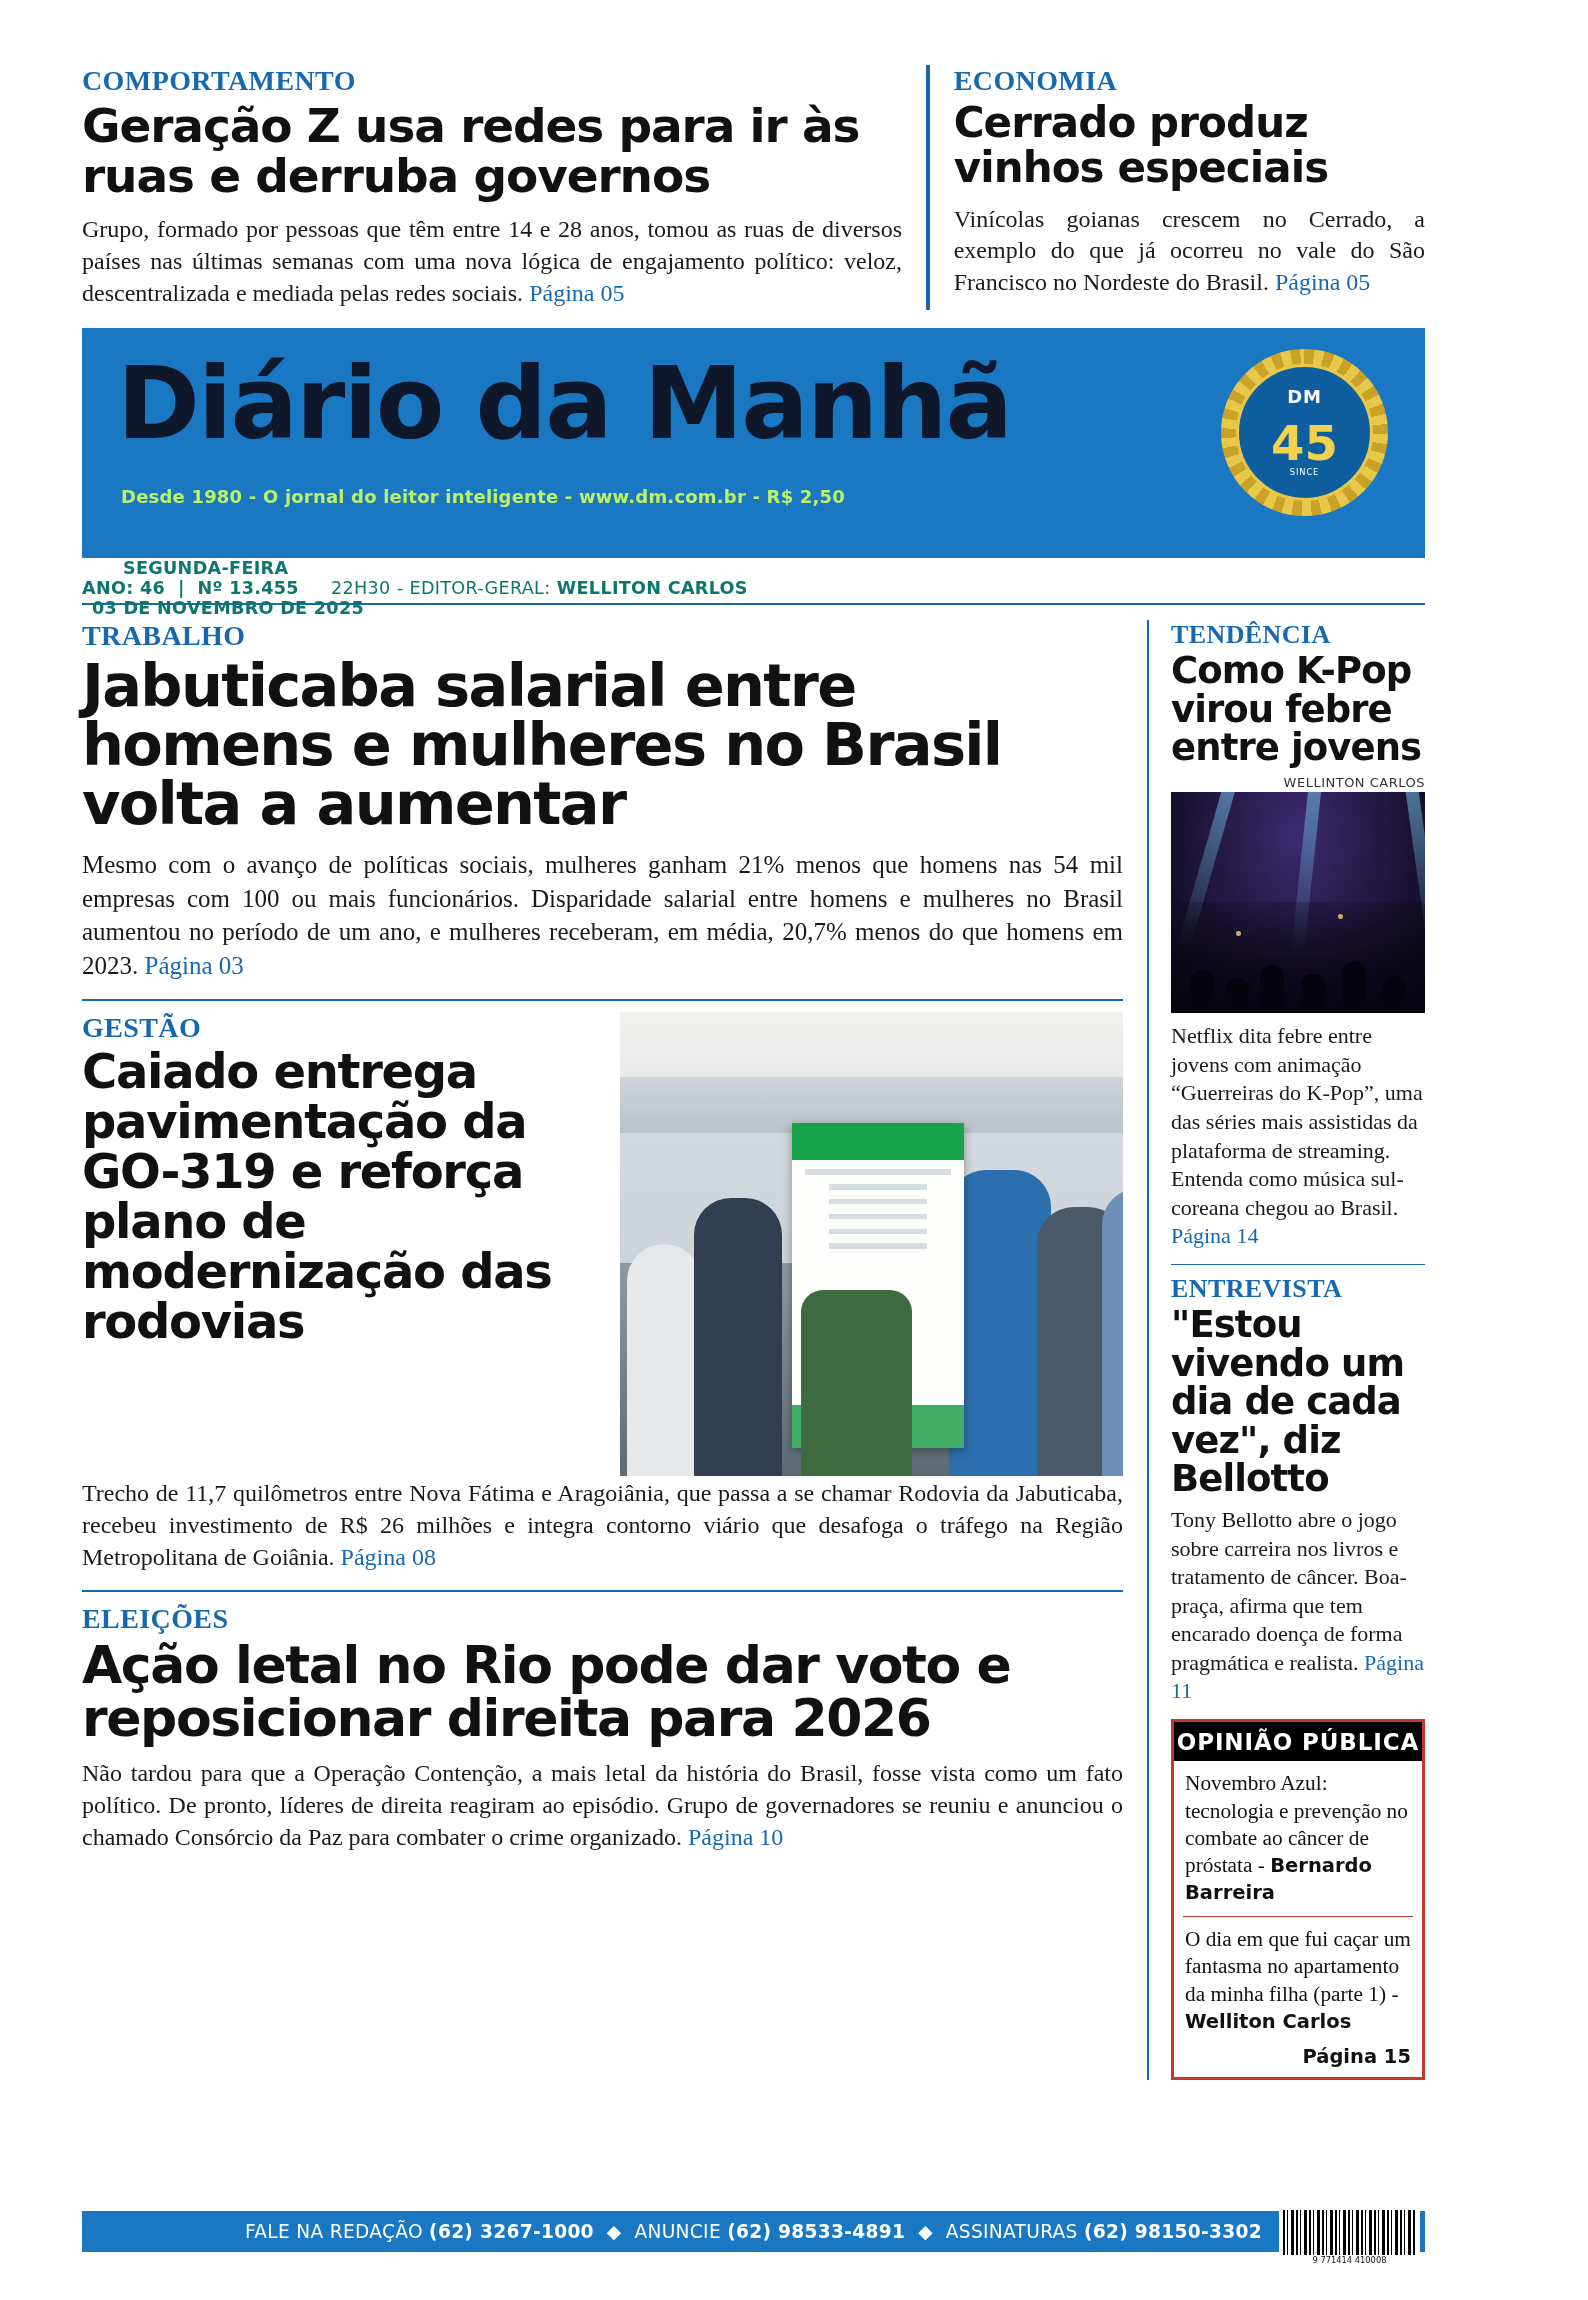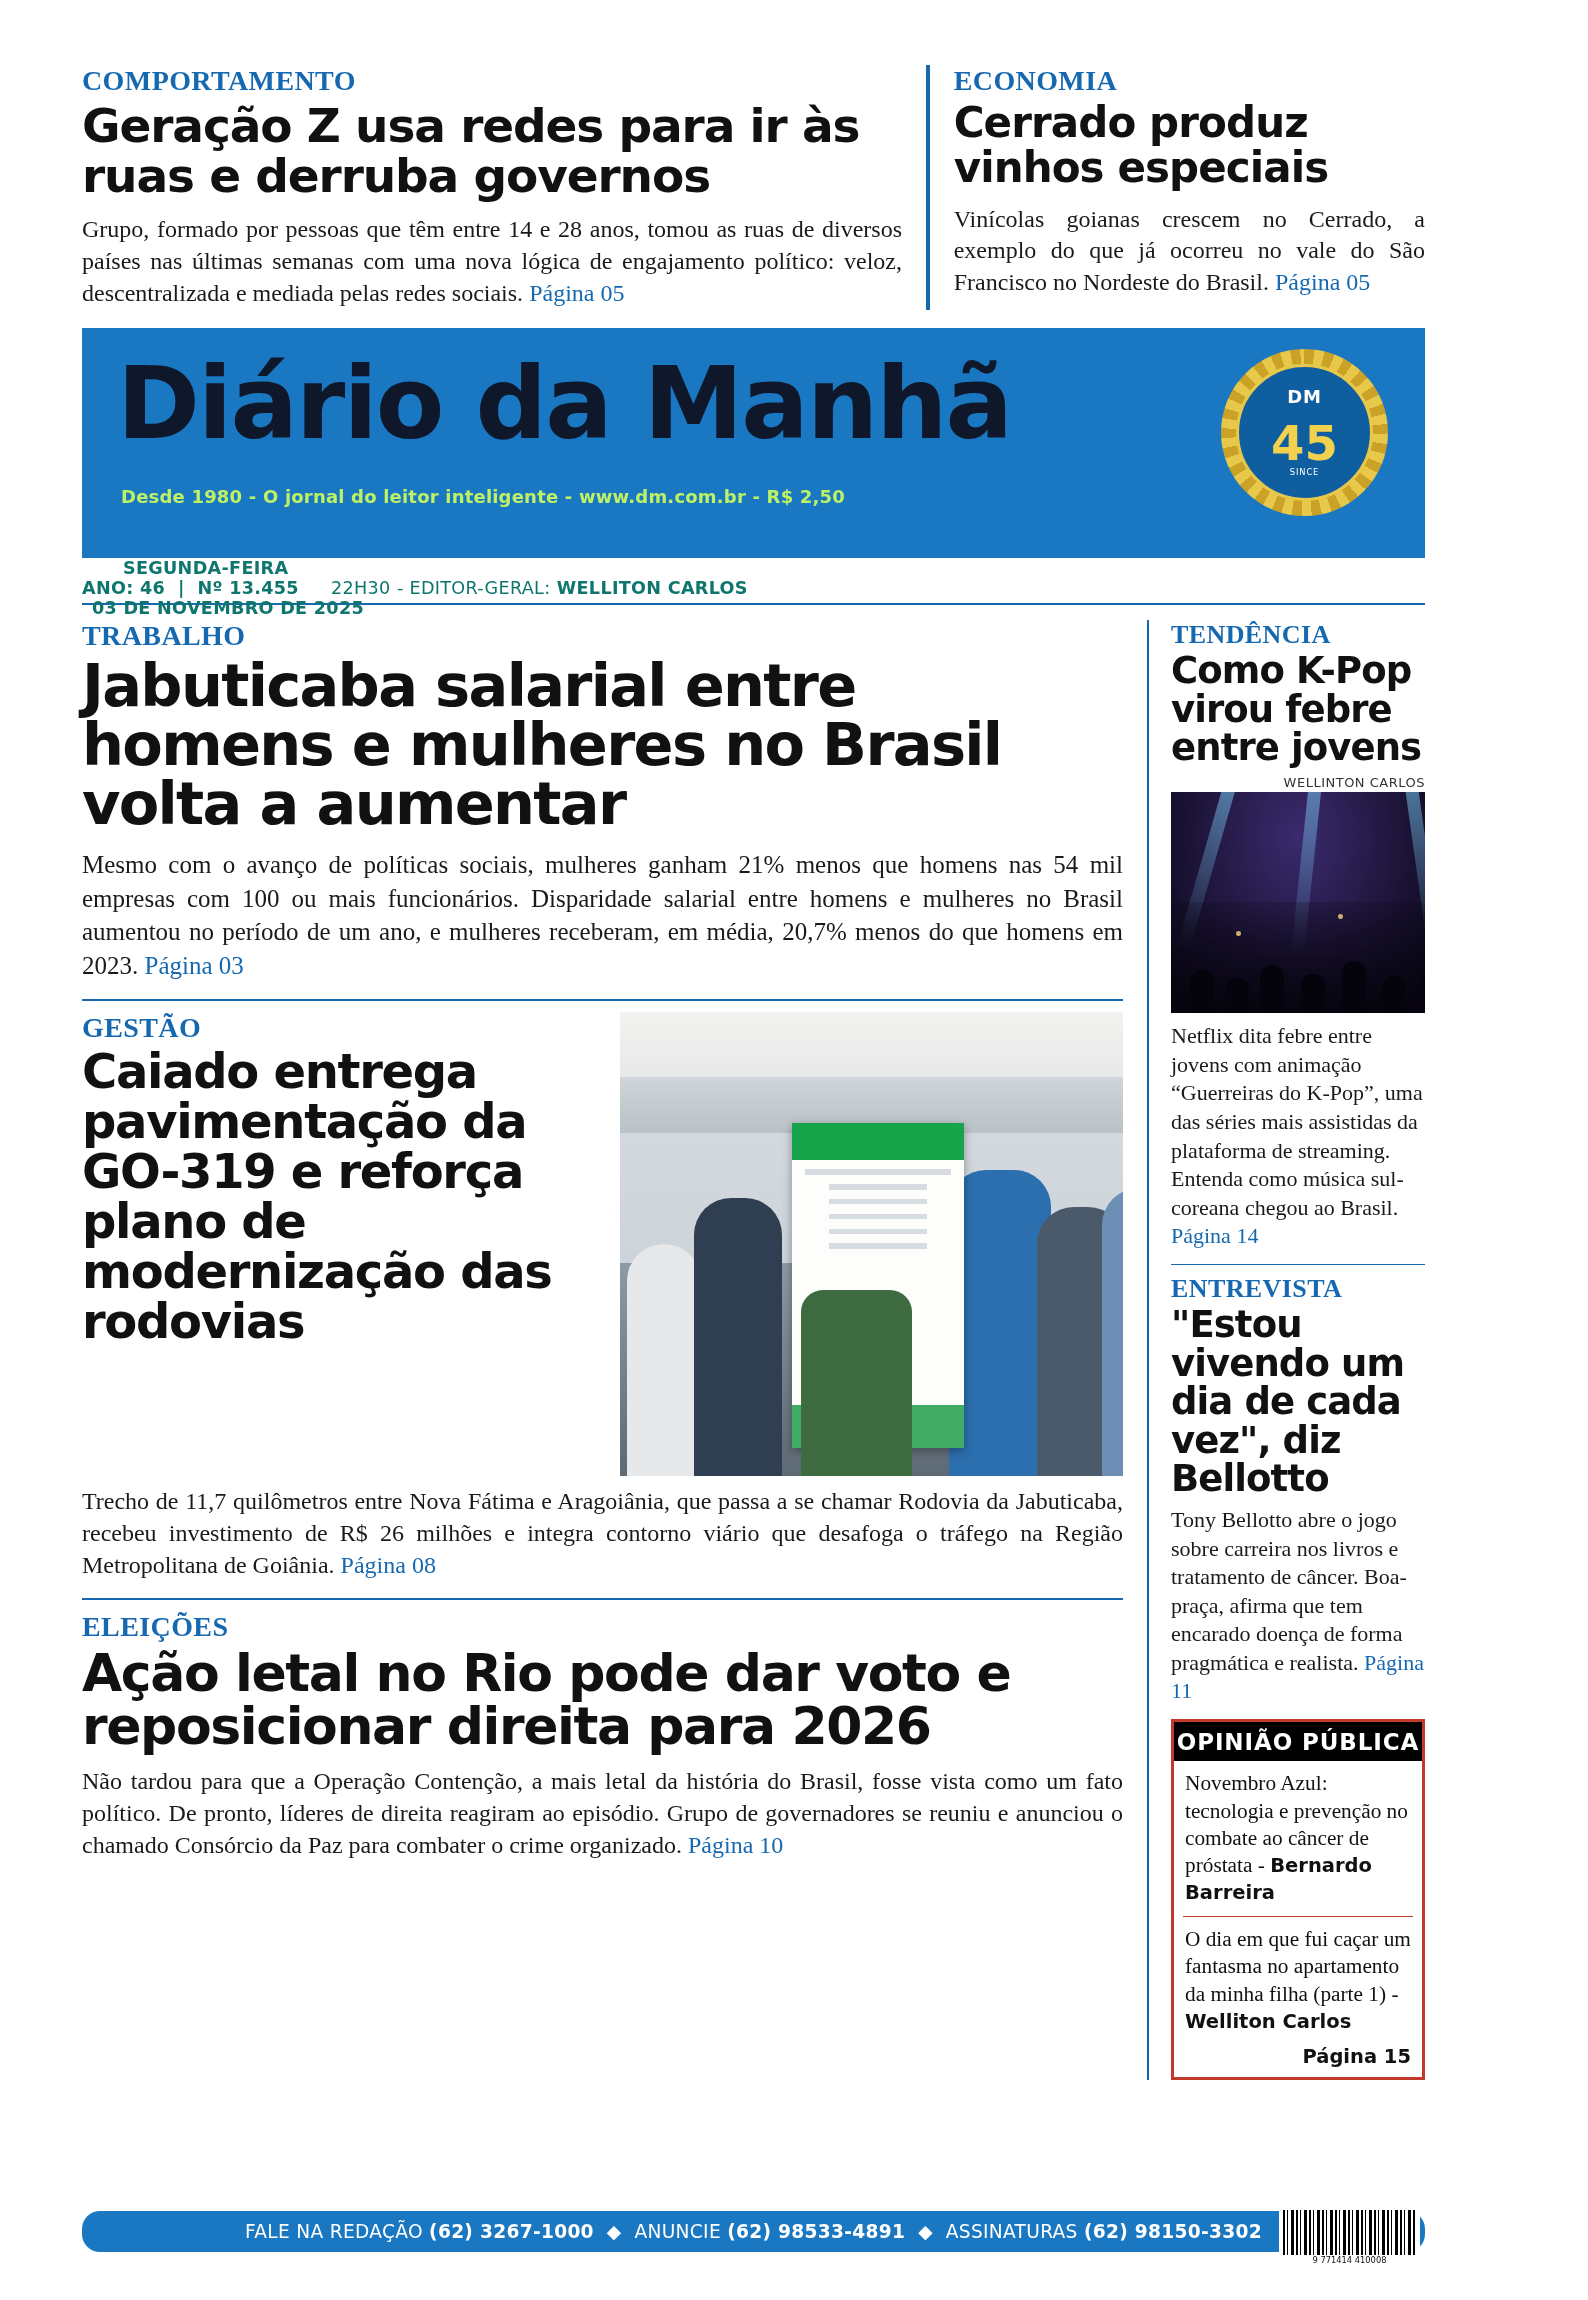--- a/index.html
+++ b/index.html
@@ -256,21 +256,21 @@
     background: #3a4a5c;
     border-radius: 37px 37px 0 0;
   }
   .photo .p1 { left: 7.4px;  width: 74px; height: 232px; background:#e6e8ea; }
   .photo .p2 { left: 74px; width: 88px; height: 278px; background:#2f3e50; }
   .photo .p3 { left: 329px; width: 102px; height: 306px; background:#2c6fae; }
   .photo .p4 { left: 417px; width: 88px; height: 269px; background:#4a5a6b; }
   .photo .p5 { left: 482px; width: 102px; height: 288px; background:#6d8fb5; }
   .photo .kid { left: 181px; width: 111px; height: 186px; background:#3d6b3f; border-radius: 22px 22px 0 0; }
 
-  .gestao-caption { margin-top: 10px; }
+  .gestao-caption { margin-top: 2px; }
 
   
   .eleicoes .headline {
     font-family: "DejaVu Sans", sans-serif;
     font-weight: bold;
     font-size: 52px;
     line-height: 1.02;
     letter-spacing: -1.4px;
     margin: 1.9px 0 13px 0;
   }
@@ -363,21 +363,20 @@
     left: 82px; right: 82px; bottom: 48px;
     height: 41px;
     background: #1a78c2;
     color: #fff;
     display: flex;
     align-items: center;
     justify-content: center;
     font-family: "DejaVu Sans", sans-serif;
     font-size: 18.6px;
     letter-spacing: 0.3px;
-    border-radius: 18px;
   }
   .footer .diamond { margin: 0 13px; }
   .barcode {
     position: absolute;
     right: 87px; bottom: 33px;
     width: 141px; height: 65px;
     background: #fff;
     display: flex;
     flex-direction: column;
     align-items: center;

